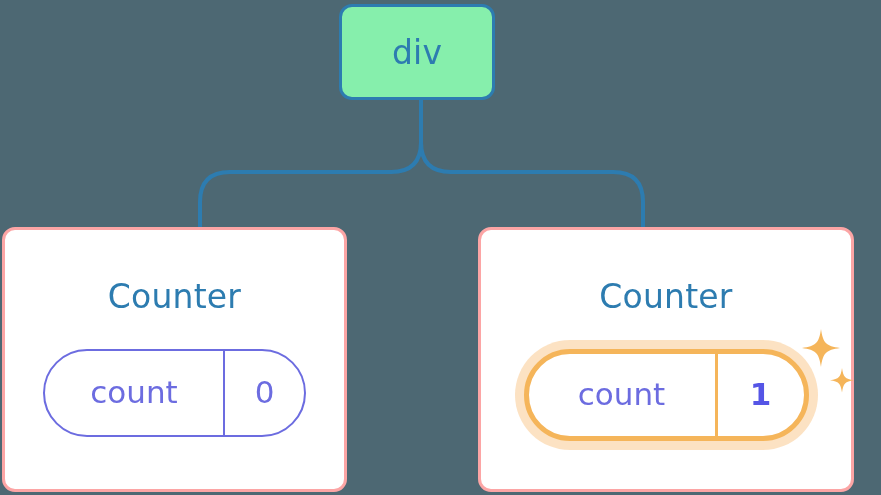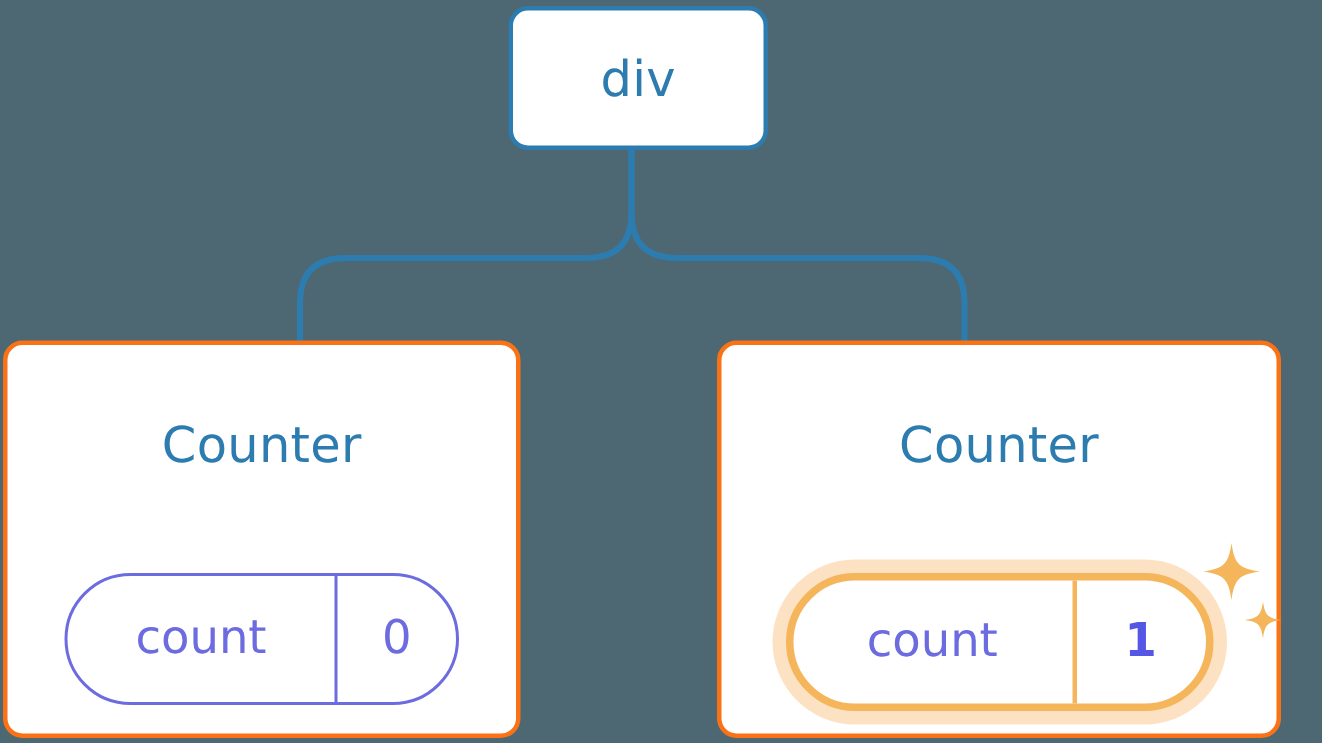--- a/index.html
+++ b/index.html
@@ -28,48 +28,47 @@
     width: 881px;
     height: 495px;
     pointer-events: none;
   }
 
   
   .node-root {
     position: absolute;
     left: 339px;
     top: 4px;
-    width: 173px;
+    width: 156px;
     height: 96px;
     box-sizing: border-box;
-    background: #ffffff;
+    background: #86efac;
     border: 3px solid #2d7cb0;
     border-radius: 13px;
     display: flex;
     align-items: center;
     justify-content: center;
   }
   .node-root .node-title {
     font-size: 33px;
     color: #2d7cb0;
     letter-spacing: 0.2px;
     line-height: 1;
   }
 
   
   .card {
     position: absolute;
     box-sizing: border-box;
     background: #ffffff;
-    border: 3px solid #f97316;
+    border: 3px solid #fca5a5;
     border-radius: 13px;
     display: flex;
     flex-direction: column;
     align-items: center;
-    gap: 33px;
   }
   .card-left {
     left: 2px;
     top: 227px;
     width: 345px;
     height: 265px;
   }
   .card-right {
     left: 478px;
     top: 227px;

